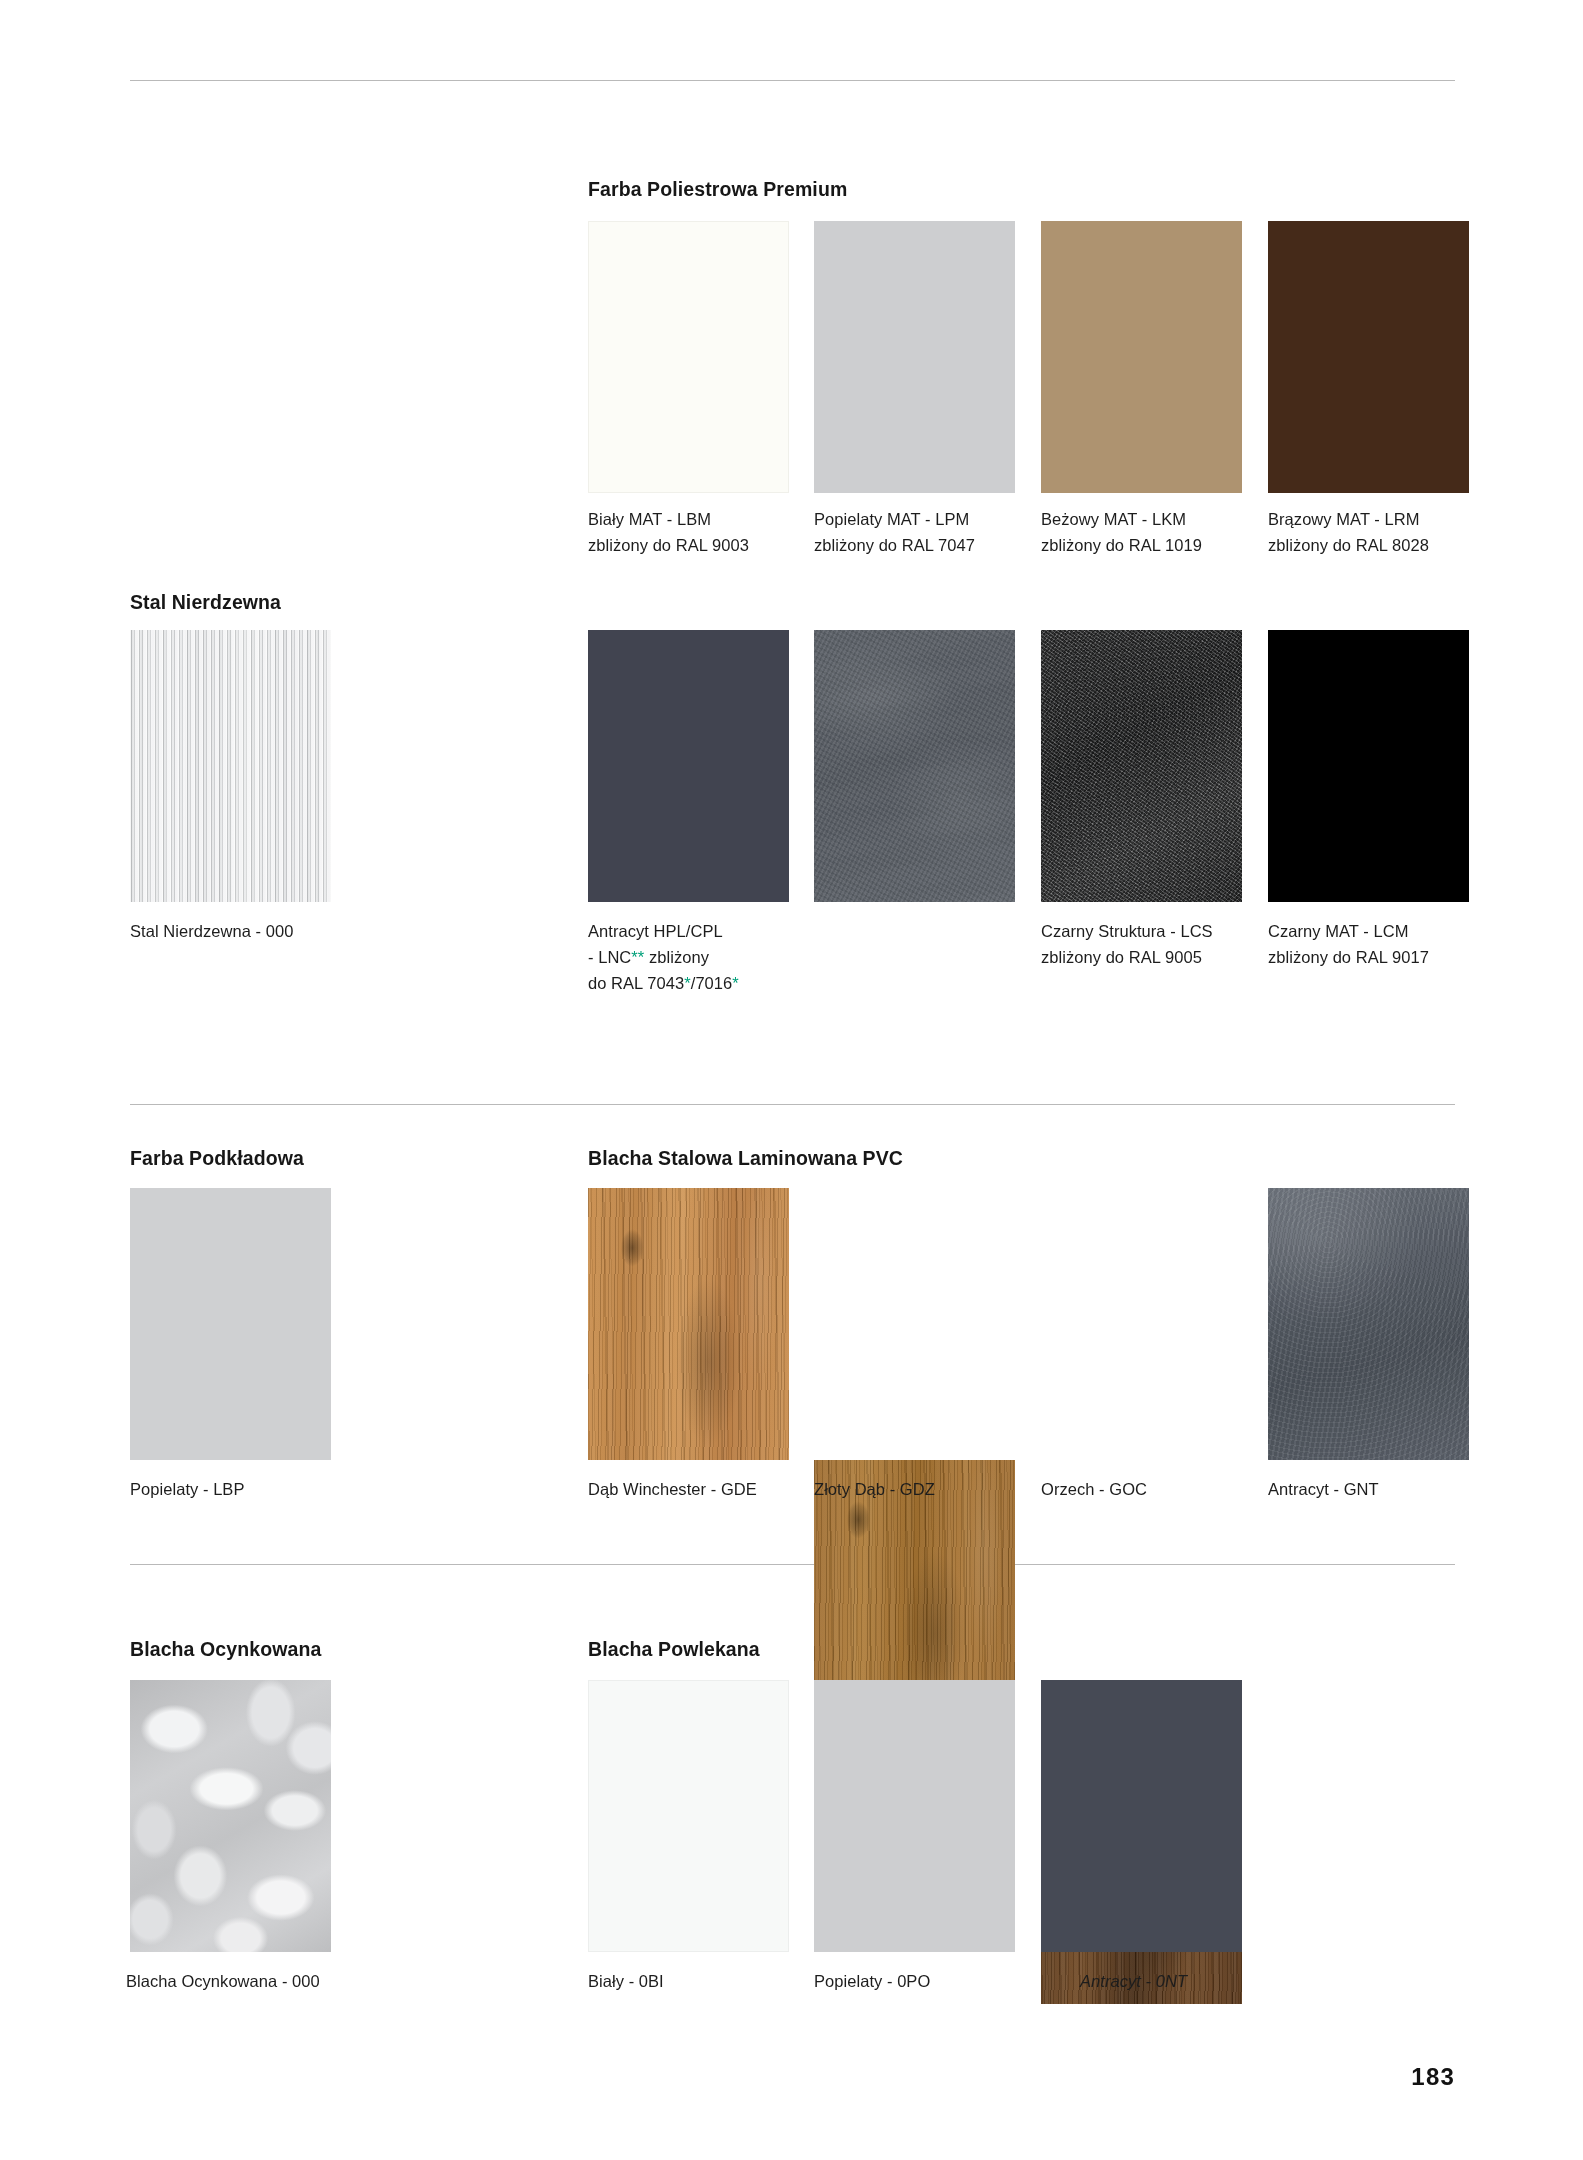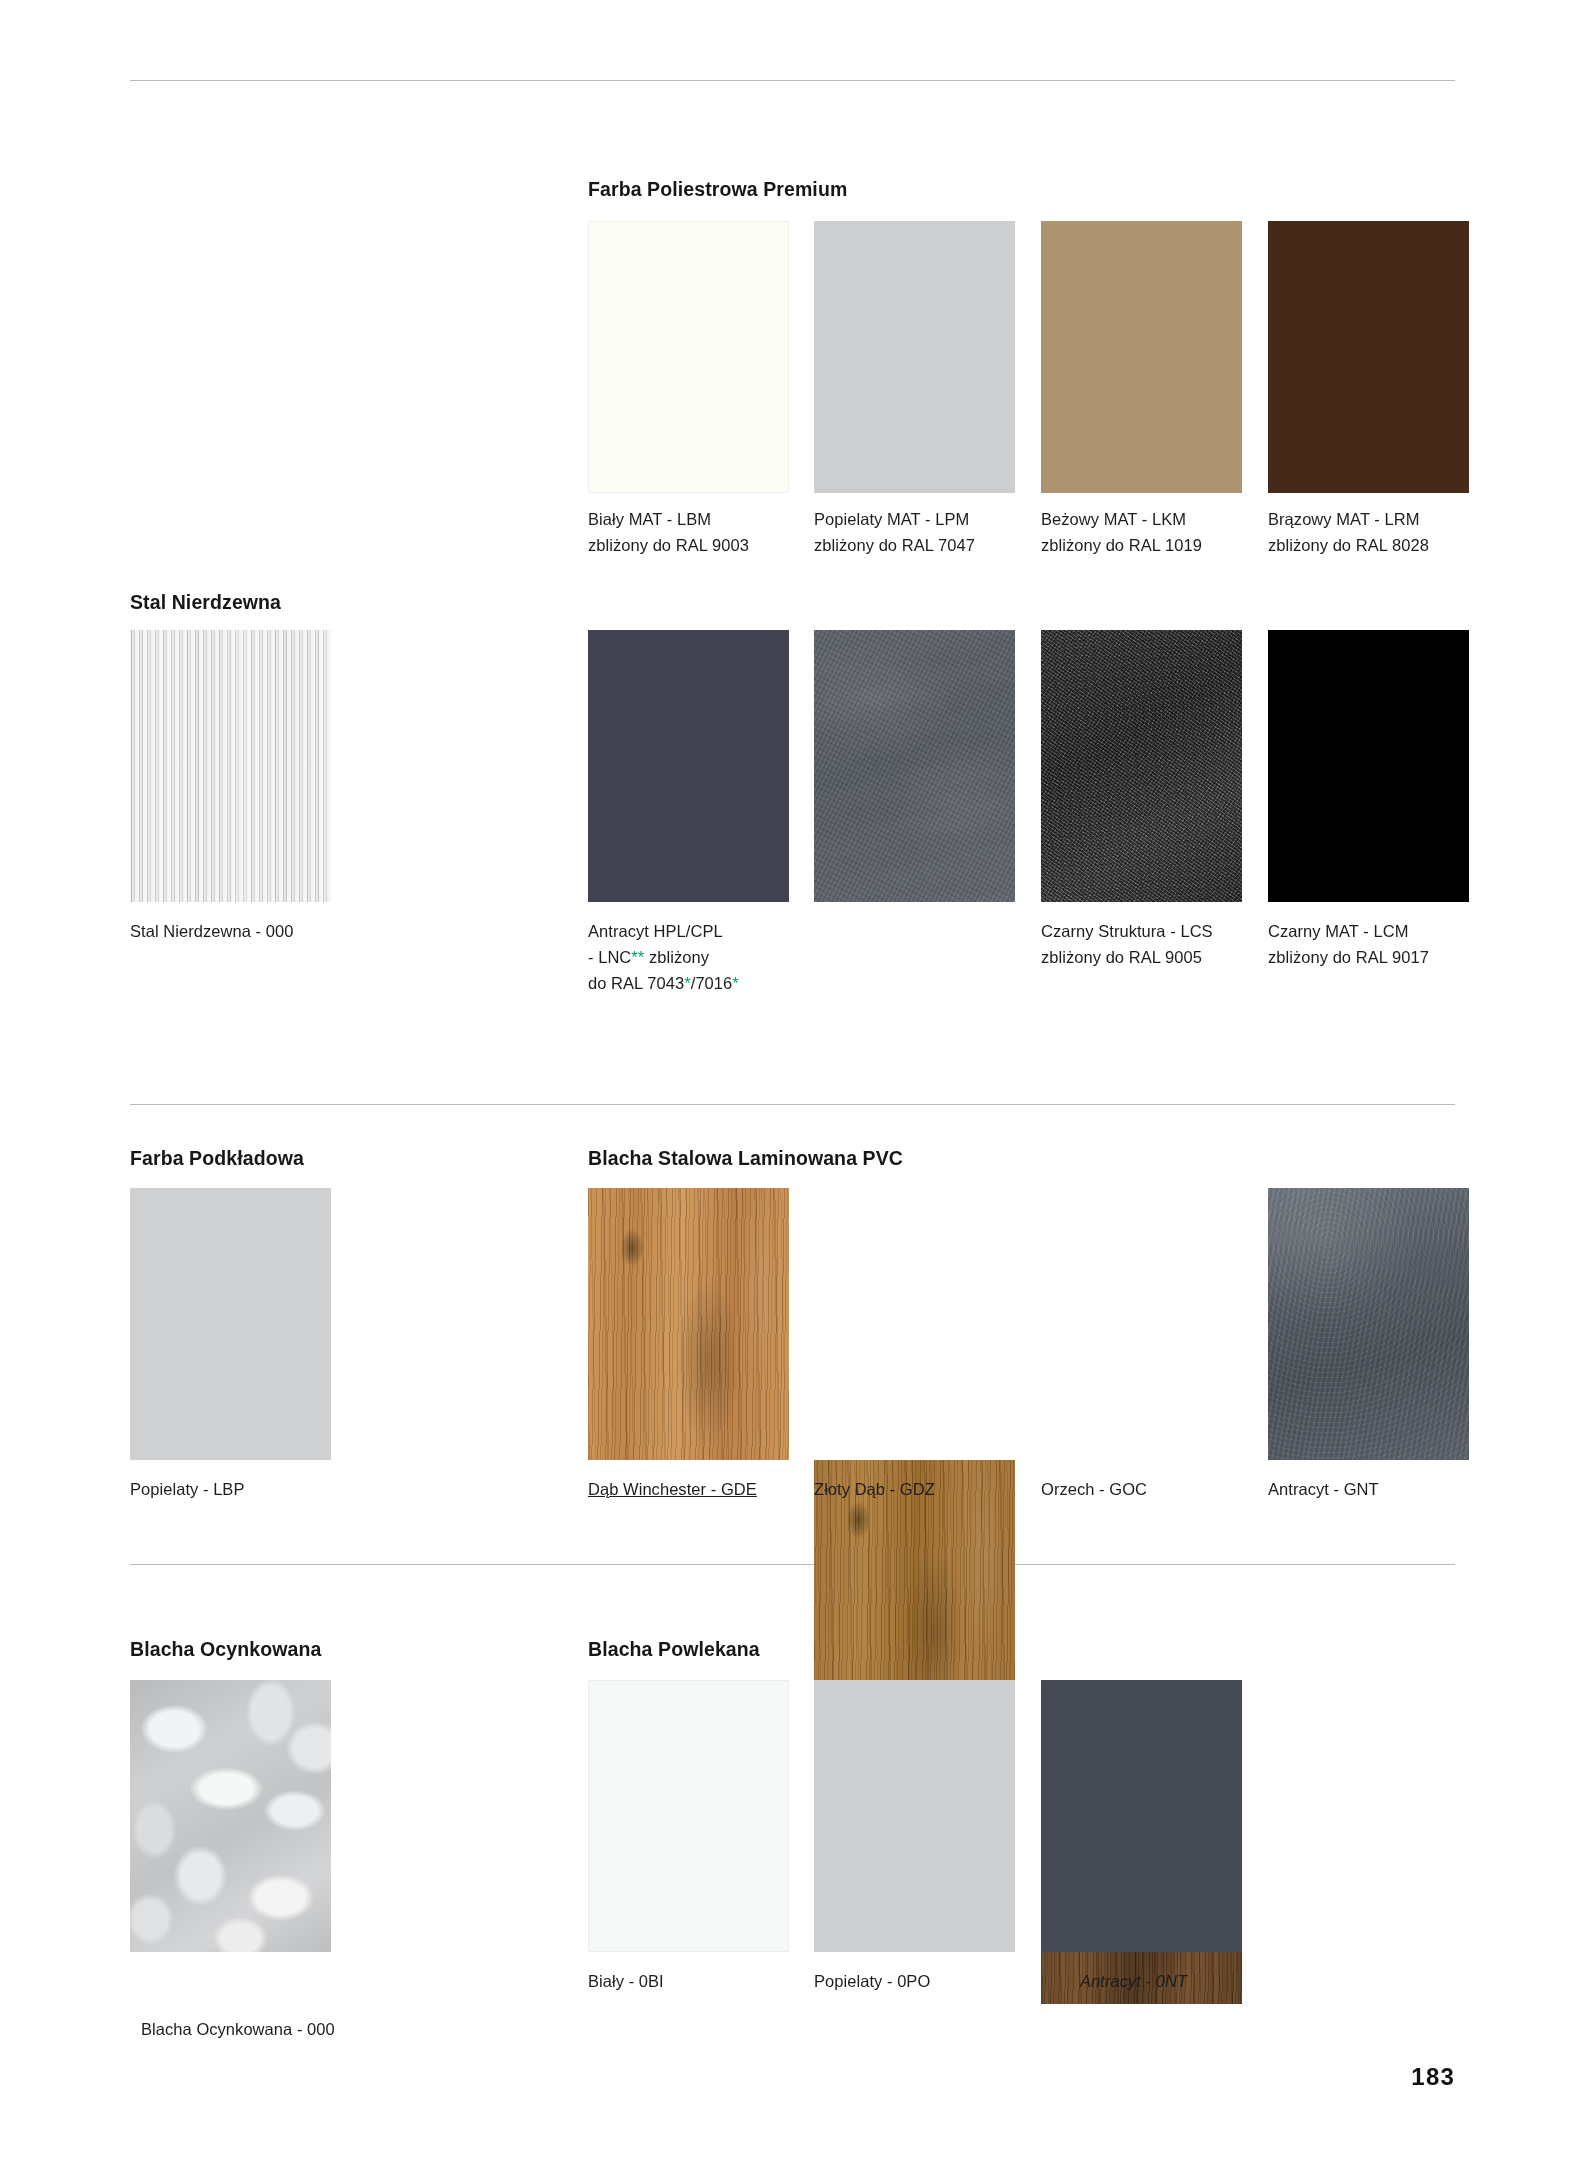--- a/index.html
+++ b/index.html
@@ -221,40 +221,40 @@
 
   <div class="sec-head" style="left:130px; top:1147px;">Farba Podkładowa</div>
   <div class="sec-head" style="left:588px; top:1147px;">Blacha Stalowa Laminowana PVC</div>
 
   <div class="swatch" style="left:130px; top:1188px; width:201px; height:272px;">
     <span class="chip" style="background:#cfd0d2;"></span>
   </div>
   <div class="caption" style="left:130px; top:1476px; width:240px;">Popielaty - LBP</div>
 
   <div class="swatch tex-wood wood-gde" style="left:588px; top:1188px; width:201px; height:272px;"></div>
-  <div class="caption" style="left:588px; top:1476px; width:240px;text-decoration:underline;">Dąb Winchester - GDE</div>
+  <div class="caption" style="left:588px; top:1476px; width:240px;">Dąb Winchester - GDE</div>
 
   <div class="swatch tex-wood wood-gdz" style="left:814px; top:1188px; width:201px; height:272px;"></div>
   <div class="caption" style="left:814px; top:1476px; width:240px;">Złoty Dąb - GDZ</div>
 
   <div class="swatch tex-wood wood-goc" style="left:1041px; top:1188px; width:201px; height:272px;"></div>
   <div class="caption" style="left:1041px; top:1476px; width:240px;">Orzech - GOC</div>
 
   <div class="swatch" style="left:1268px; top:1188px; width:201px; height:272px;">
     <span class="chip tex-antracyt-gnt"></span>
   </div>
   <div class="caption" style="left:1268px; top:1476px; width:240px;">Antracyt - GNT</div>
 
   <div class="sec-head" style="left:130px; top:1638px;">Blacha Ocynkowana</div>
   <div class="sec-head" style="left:588px; top:1638px;">Blacha Powlekana</div>
 
   <div class="swatch" style="left:130px; top:1680px; width:201px; height:272px;">
     <span class="chip tex-galv"></span>
   </div>
-  <div class="caption" style="left:141px; top:1968px; width:280px;margin-top:48px;">Blacha Ocynkowana - 000</div>
+  <div class="caption" style="left:126px; top:1968px; width:280px;">Blacha Ocynkowana - 000</div>
 
   <div class="swatch" style="left:588px; top:1680px; width:201px; height:272px;">
     <span class="chip" style="background:#f7f9f8; box-shadow: inset 0 0 0 1px #eceeed;"></span>
   </div>
   <div class="caption" style="left:588px; top:1968px; width:240px;">Biały - 0BI</div>
 
   <div class="swatch" style="left:814px; top:1680px; width:201px; height:272px;">
     <span class="chip" style="background:#cdced0;"></span>
   </div>
   <div class="caption" style="left:814px; top:1968px; width:240px;">Popielaty - 0PO</div>

